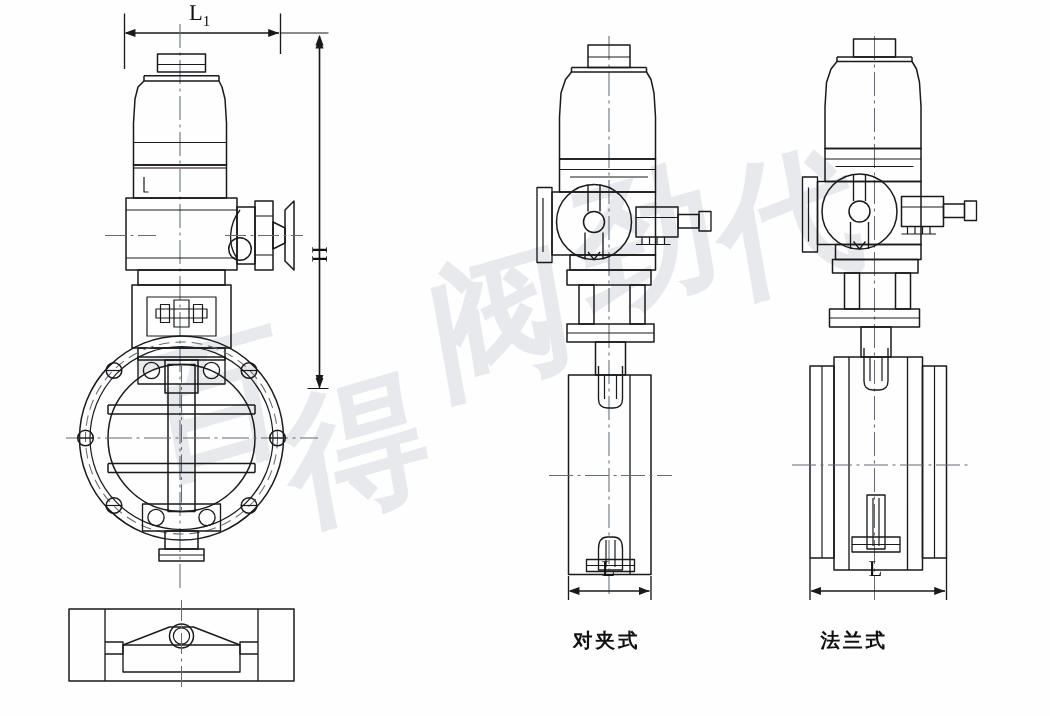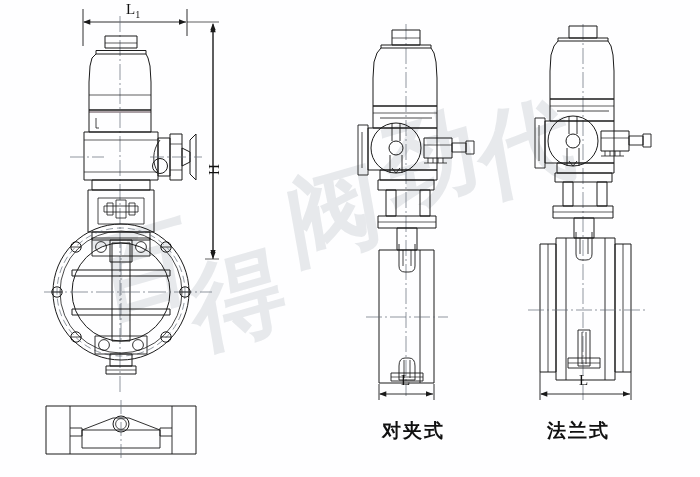--- a/index.html
+++ b/index.html
@@ -2,21 +2,21 @@
 <html><head>
 <meta charset="utf-8">
 <style>
   html,body{margin:0;padding:0;background:#ffffff;}
   body{width:700px;height:477px;overflow:hidden;
        font-family:"Liberation Serif",serif;color:#1a1a1a;}
   #sheet{position:relative;width:700px;height:477px;background:#fefeff;}
   svg{display:block;}
   .lbl{position:absolute;font-family:"Liberation Serif",serif;color:#111;
        white-space:nowrap;}
-  .cap{font-size:19px;font-family:"DejaVu Sans",sans-serif;font-weight:600;letter-spacing:2px;text-align:center;}
+  .cap{font-size:13px;font-family:"DejaVu Sans",sans-serif;font-weight:600;letter-spacing:2px;text-align:center;}
   .dim{font-size:15px;font-style:normal;}
   .dim .sub{font-size:10px;vertical-align:sub;}
   .rot{transform:rotate(-90deg);transform-origin:left top;}
   .wm{position:absolute;color:rgba(120,130,145,.17);font-weight:700;
       font-family:"DejaVu Sans",sans-serif;pointer-events:none;user-select:none;}
 </style>
 </head>
 <body>
 
 <div id="sheet">

